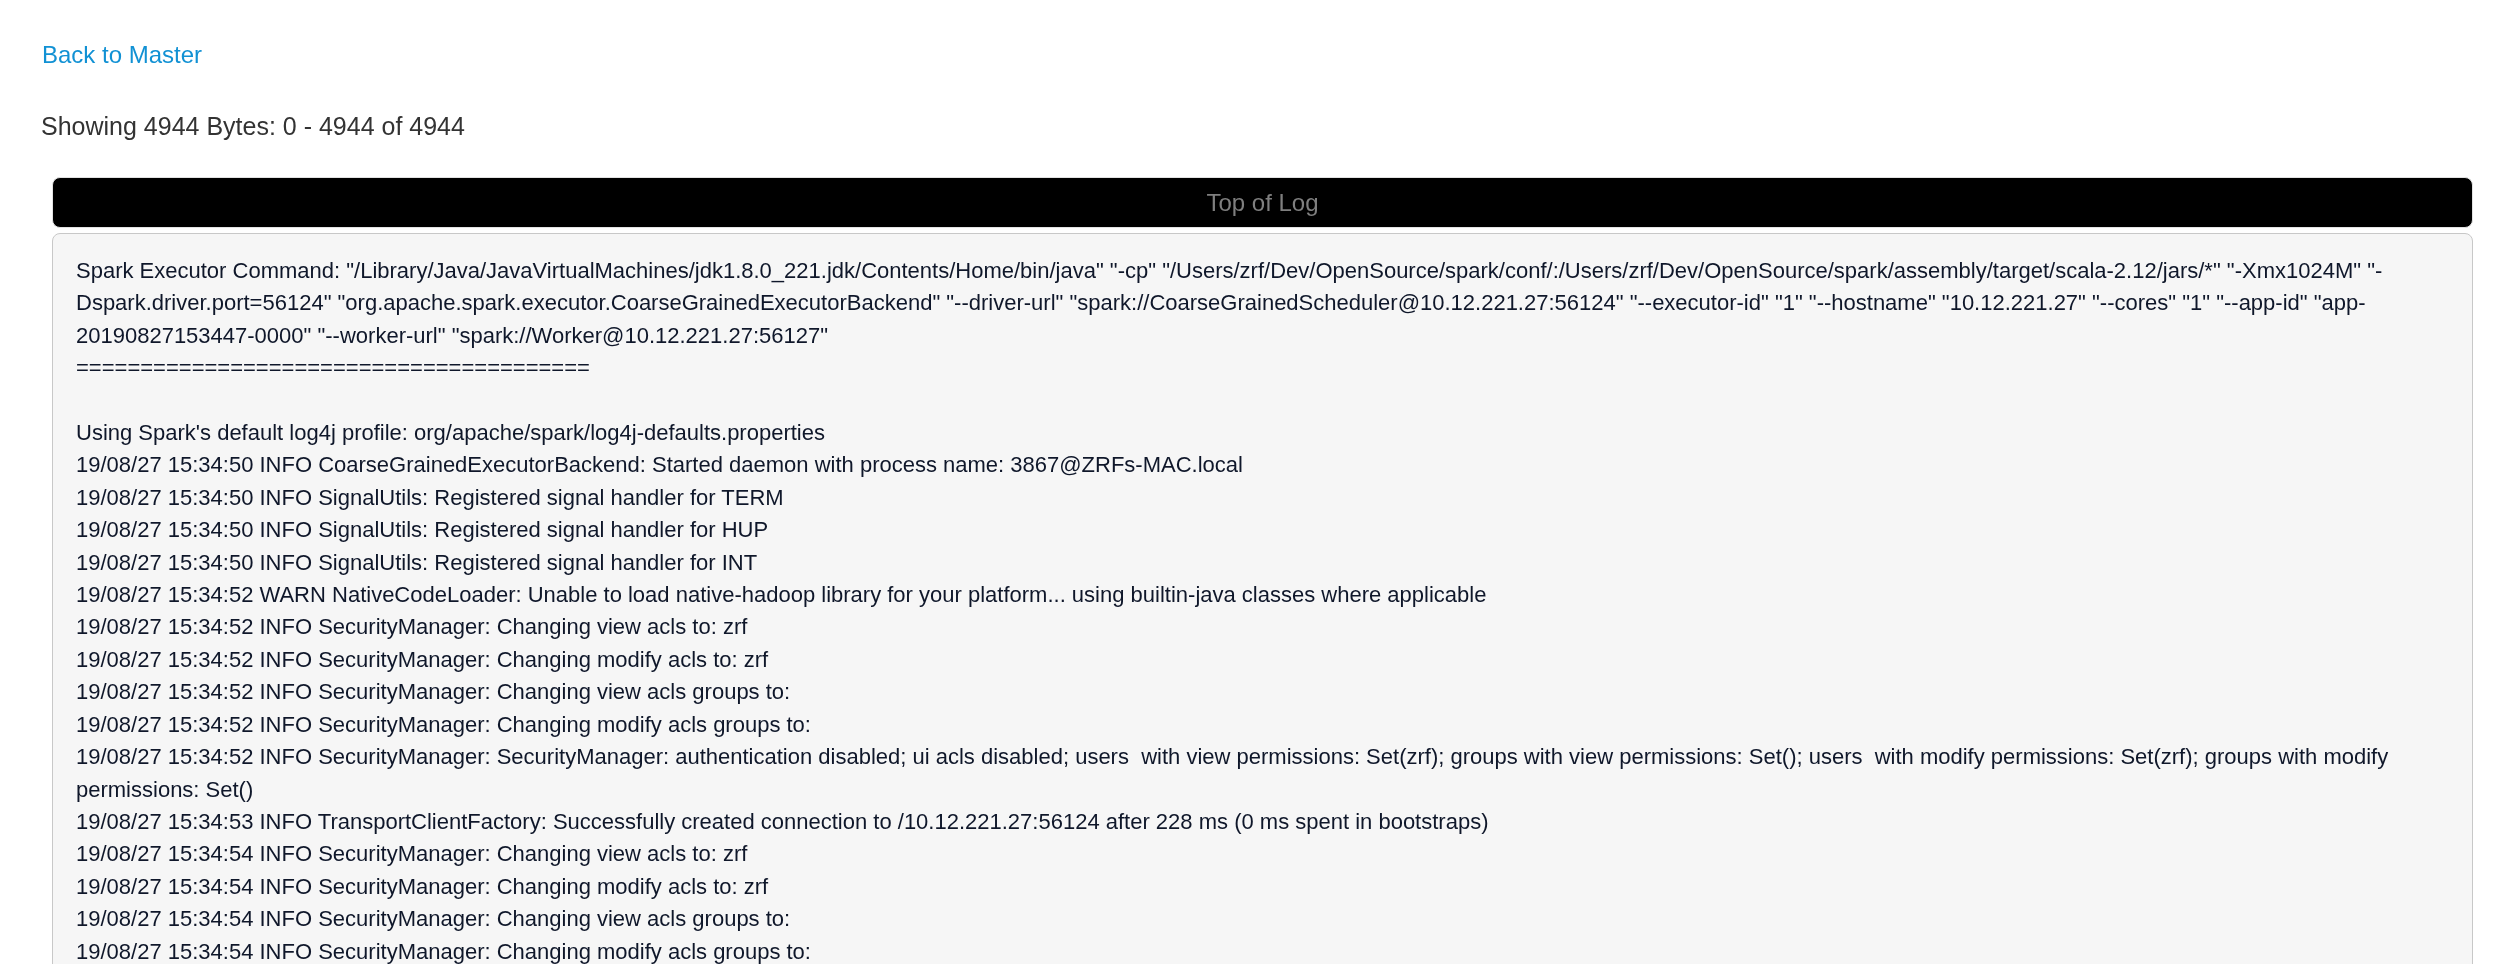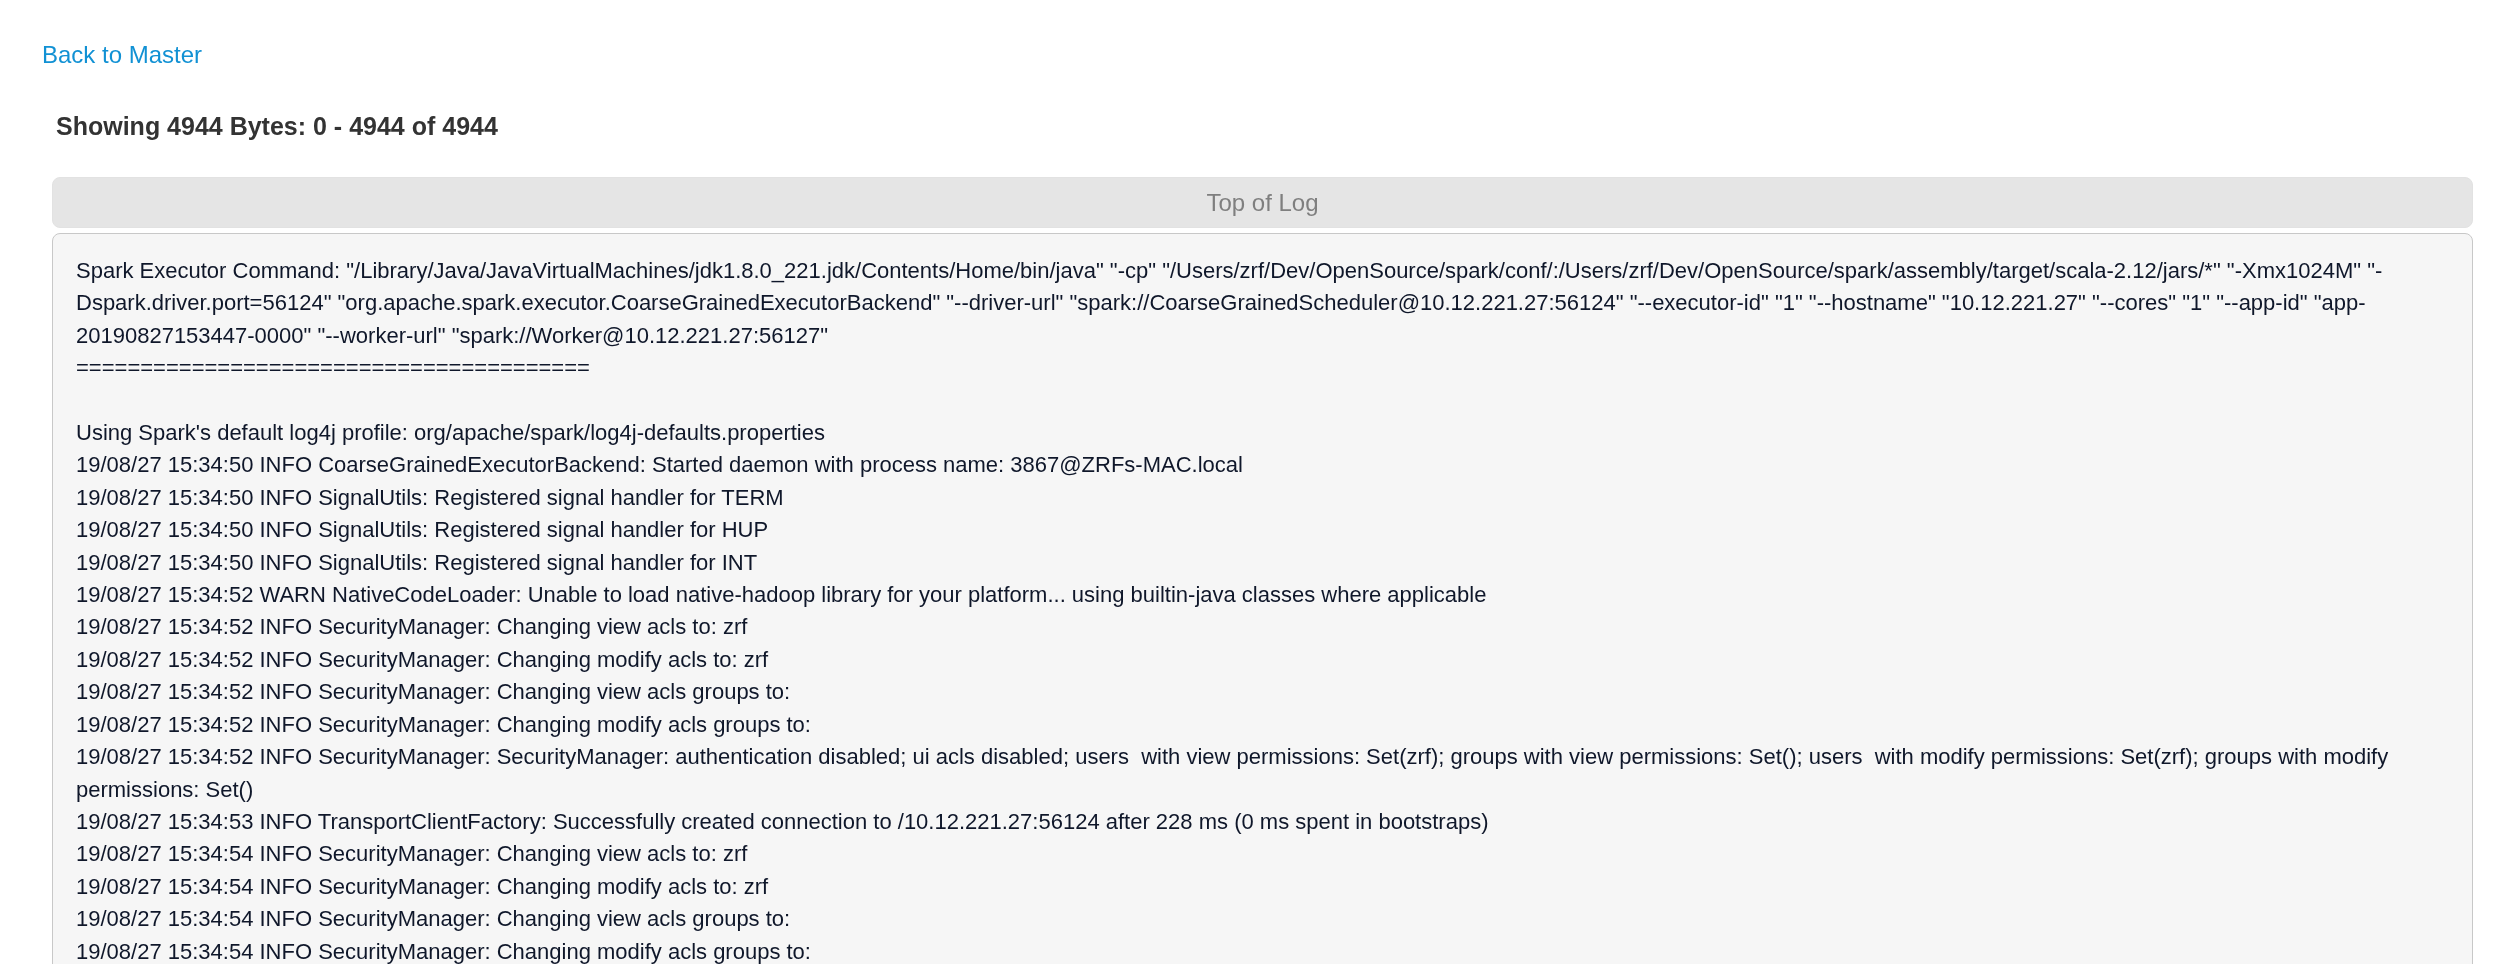--- a/index.html
+++ b/index.html
@@ -19,34 +19,33 @@
   .back-link {
     display: inline-block;
     margin: 9px 0 0 10px;
     font-size: 24px;
     line-height: 28px;
     color: #1191d4;
     text-decoration: none;
     cursor: pointer;
   }
   .byte-range {
-    margin: 27px 0 0 24px;
+    margin: 27px 0 0 9px;
     font-size: 25px;
     line-height: 29px;
     color: #333333;
-    font-weight: bold;
   }
   .log-content {
     margin: 20px 21px 0 20px;
   }
   .log-more-btn {
     display: block;
     width: 100%;
     height: 51px;
-    background: #e5e5e5;
+    background: #000000;
     border: 1px solid #e2e2e2;
     border-radius: 8px;
     color: #7f7f7f;
     font-family: "Liberation Sans", sans-serif;
     font-size: 24px;
     text-align: center;
     cursor: default;
   }
   .log-box {
     margin-top: 5px;

